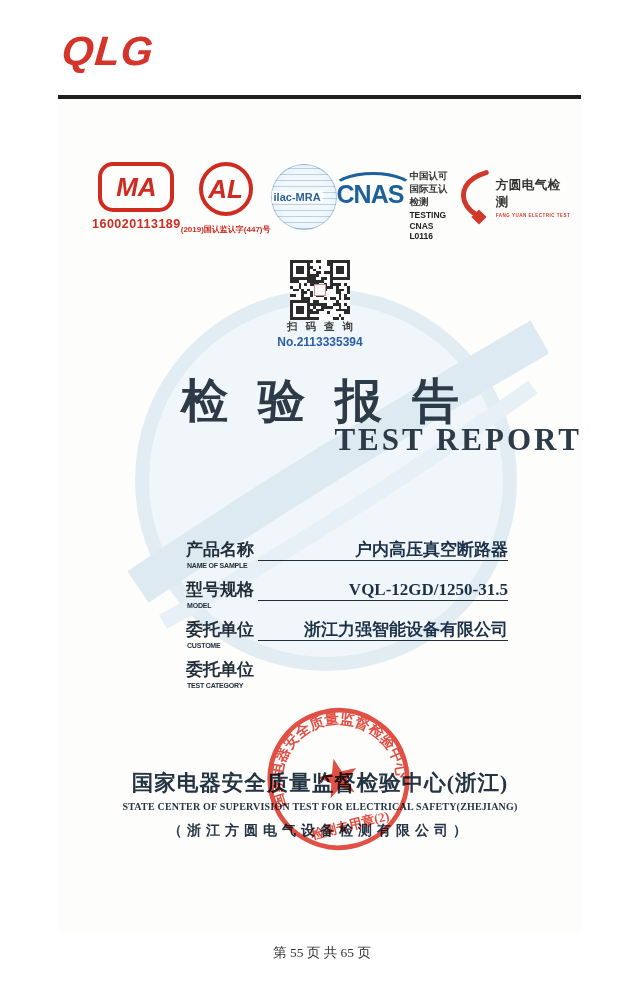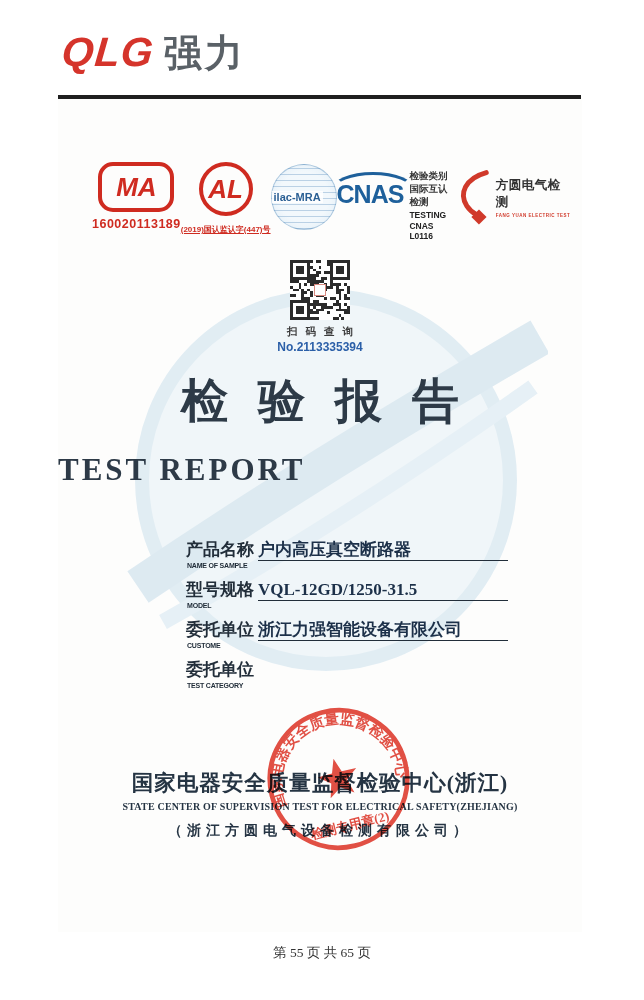--- a/index.html
+++ b/index.html
@@ -22,21 +22,21 @@
   
   .certs { position:absolute; left:92px; top:162px; width:480px; display:flex; justify-content:space-between; align-items:flex-start; }
   .cert { display:flex; flex-direction:column; align-items:center; }
   .cma-box { width:76px; height:50px; border:4px solid #cf2b20; border-radius:15px;
              display:flex; align-items:center; justify-content:center;
              font:italic 900 26px "Liberation Sans",sans-serif; color:#cf2b20; }
   .cma-num { margin-top:5px; font:900 12.5px "Liberation Sans",sans-serif; color:#cf2b20; letter-spacing:.5px; }
   .al-circle { width:54px; height:54px; border:4px solid #cf2b20; border-radius:50%;
                display:flex; align-items:center; justify-content:center;
                font:italic 900 26px "Liberation Sans",sans-serif; color:#cf2b20; }
-  .al-num { margin-top:8px; font:700 8px "Liberation Sans",sans-serif; color:#cf2b20; white-space:nowrap;text-decoration:underline; }
+  .al-num { margin-top:8px; font:700 8px "Liberation Sans",sans-serif; color:#cf2b20; white-space:nowrap; }
   .ilac-circle { margin-top:2px; width:66px; height:66px; border-radius:50%;
                  background:repeating-linear-gradient(0deg, rgba(58,120,175,.30) 0 1px, transparent 1px 6px),
                             radial-gradient(circle at 50% 50%, #f2f8fc 55%, #dcebf5 100%);
                  border:1px solid rgba(58,120,175,.35);
                  display:flex; align-items:center; justify-content:flex-start; }
   .ilac-text { background:rgba(255,255,255,.85); padding:0 2px; font:900 11px "Liberation Sans",sans-serif; color:#2a5f94; }
   .cnas { flex-direction:row; gap:6px; margin-top:8px; align-items:flex-start; }
   .cnas-word { position:relative; font:900 25px "Liberation Sans",sans-serif; color:#1e609b; letter-spacing:-1px; margin-top:10px; }
   .cnas-word::after { content:""; position:absolute; left:-6px; top:-8px; width:78px; height:30px;
                       border:3px solid #1e609b; border-color:#1e609b transparent transparent transparent; border-radius:50%; }
@@ -48,36 +48,36 @@
   .fy-name { font:700 12.5px "Liberation Sans",sans-serif; color:#333; letter-spacing:.5px; }
   .fy-sub { font:700 4.5px "Liberation Sans",sans-serif; color:#d0392a; letter-spacing:.5px; margin-top:2px; }
 
   
   .qr-wrap { position:absolute; left:58px; top:260px; width:524px; display:flex; flex-direction:column; align-items:center; }
   .qr-grid { position:relative; width:60px; height:60px; background:#fff;
              display:grid; grid-template-rows:repeat(21,1fr); grid-template-columns:repeat(21,1fr); }
   .qr-grid i { background:#2b2b2b; }
   .qr-center { position:absolute; left:24px; top:24px; width:12px; height:12px; background:#fff;
                border:1px solid #d98a80; }
-  .qr-caption { margin-top:5px; font:700 10.5px "Liberation Serif",serif; color:#3c3c3c; letter-spacing:8px; text-indent:8px; }
+  .qr-caption { font:700 10.5px "Liberation Serif",serif; color:#3c3c3c; letter-spacing:8px; text-indent:8px; }
   .qr-number { margin-top:1px; font:700 12px "Liberation Sans",sans-serif; color:#2b5fa8; }
 
   
   .title-zh { position:absolute; left:58px; top:370px; width:524px; text-align:center;
               font-weight:700; font-size:47px; color:#2d3a47; letter-spacing:30px; text-indent:30px; }
-  .title-en { position:absolute; left:58px; top:452px; width:524px; text-align:left;
+  .title-en { position:absolute; left:58px; top:422px; width:524px; text-align:right;
               font-weight:900; font-size:31px; color:#2d3a47; letter-spacing:3px; }
 
   
   .fields { position:absolute; left:186px; top:533px; width:322px; }
   .field { position:relative; display:flex; align-items:flex-end; height:28px; margin-bottom:12px; }
   .flabel { font-weight:700; font-size:17px; color:#222e3a; white-space:nowrap; }
   .fsub { position:absolute; top:29px; left:1px; font-family:"Liberation Sans",sans-serif;
           font-weight:700; font-size:7px; color:#222e3a; letter-spacing:-0.2px; }
-  .fline { flex:1; margin-left:4px; border-bottom:1.6px solid #222e3a; text-align:left;
+  .fline { flex:1; margin-left:4px; border-bottom:1.6px solid #222e3a; text-align:right;
            font-weight:700; font-size:17px; color:#1c3049; line-height:1.25; }
 
   
   .org { position:absolute; left:58px; top:768px; width:524px; text-align:center; color:#253443; z-index:1; }
   .org-zh { font-weight:700; font-size:21.5px; letter-spacing:1px; }
   .org-en { font-weight:700; font-size:10px; margin-top:4px; letter-spacing:.2px; }
   .org-paren { font-weight:700; font-size:14px; margin-top:10px; letter-spacing:5px; }
 
   
   .stamp { position:absolute; left:260px; top:699px; width:156px; height:156px; z-index:2;
@@ -87,21 +87,20 @@
   .footer { position:absolute; left:0; top:944px; width:644px; text-align:center;
             font-size:13.5px; color:#333; }
 </style>
 </head>
 <body>
 
 <div class="page">
 
   <div class="brand">
     <span class="brand-qlg">QLG</span>
-    <span class="brand-ql">强力</span>
   </div>
 
   <div class="scan"></div>
   <div class="scan-topline"></div>
 
   <svg class="watermark" width="440" height="400" viewBox="0 0 440 400">
     <circle cx="218" cy="198" r="184" fill="#ecf4f8"></circle>
     <circle cx="218" cy="198" r="184" fill="none" stroke="#d8e8f1" stroke-width="14"></circle>
     <path d="M30,305 Q 215,180 432,55" stroke="#d3e4ee" stroke-width="38" fill="none"></path>
     <path d="M55,340 Q 235,240 425,105" stroke="#dfecf4" stroke-width="16" fill="none"></path>
@@ -117,21 +116,21 @@
       <div class="al-num">(2019)国认监认字(447)号</div>
     </div>
     <div class="cert">
       <div class="ilac-circle">
         <span class="ilac-text">ilac-MRA</span>
       </div>
     </div>
     <div class="cert cnas">
       <div class="cnas-word">CNAS</div>
       <div class="cnas-side">
-        <span class="cnas-zh">检验类别</span>
+        <span class="cnas-zh">中国认可</span>
         <span class="cnas-zh">国际互认</span>
         <span class="cnas-zh">检测</span>
         <span class="cnas-en">TESTING</span>
         <span class="cnas-en">CNAS L0116</span>
       </div>
     </div>
     <div class="cert fy">
       <svg width="36" height="58" viewBox="0 0 36 58">
         <path d="M30,4 C 8,10 2,26 10,38 C 14,44 18,46 20,47" fill="none" stroke="#d0392a" stroke-width="5" stroke-linecap="round"></path>
         <rect x="17" y="44" width="11" height="11" fill="#d0392a" transform="rotate(45 22.5 49.5)"></rect>

